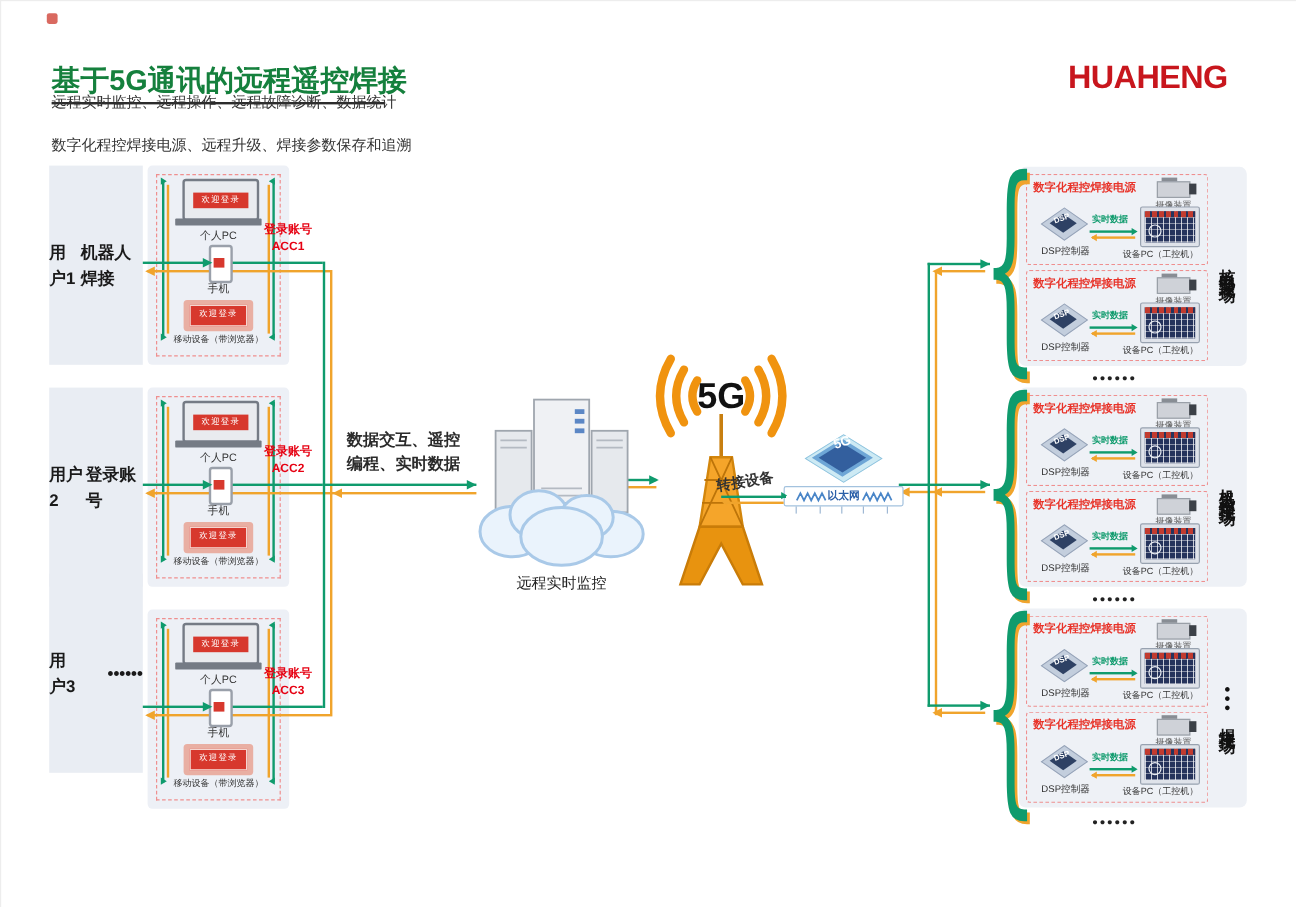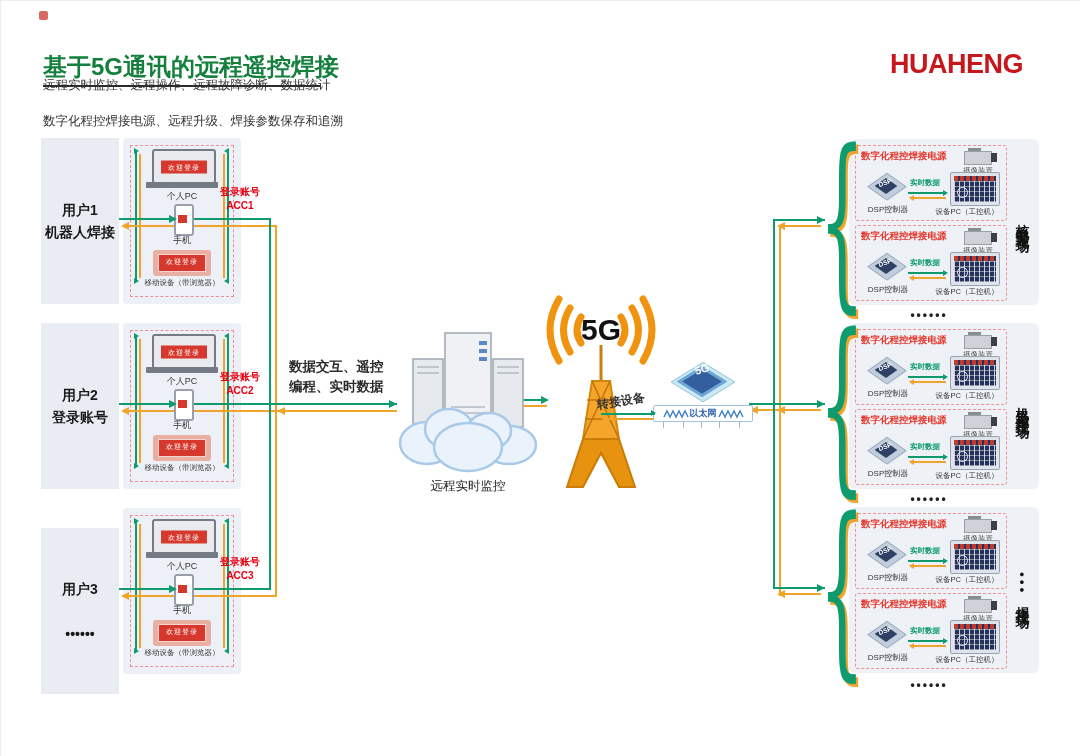--- a/index.html
+++ b/index.html
@@ -16,21 +16,21 @@
   .tlg{border-top:4px solid transparent;border-bottom:4px solid transparent;border-right:8px solid #0F9B6D;}
   .tly{border-top:4px solid transparent;border-bottom:4px solid transparent;border-right:8px solid #F0A42C;}
   .s.trg,.s.tlg{border-top-width:3px;border-bottom-width:3px;border-left-width:5px;border-right-width:5px;}
   .s.trg{border-right:none;} .s.tlg{border-left:none;}
   .s.try,.s.tly{border-top-width:3px;border-bottom-width:3px;border-left-width:5px;border-right-width:5px;} .s.tly{border-left:none;}
   
   .title{position:absolute;font-size:24px;font-weight:bold;color:#15803d;}
   .subtitle{position:absolute;font-size:12.5px;color:#333;}
   .logo{position:absolute;font-size:27px;font-weight:900;color:#C8161D;letter-spacing:-.5px;width:150px;text-align:right;}
   
-  .ubox{position:absolute;left:40px;width:78px;height:166px;background:#E9EDF3;display:flex;flex-direction:column;justify-content:center;align-items:center;}
+  .ubox{position:absolute;left:40px;width:78px;height:166px;background:#E9EDF3;display:flex;flex-direction:row;justify-content:space-between;align-items:center;}
   .ubox div{font-size:14px;font-weight:bold;color:#1a1a1a;line-height:22px;}
   .dpanel{position:absolute;left:122px;width:118px;height:166px;background:#EDF0F6;border-radius:4px;}
   .dashed{position:absolute;left:7px;top:7px;right:7px;bottom:7px;border:1px dashed #EF8F8F;z-index:1;}
   .dev{position:absolute;z-index:2;}
   .dlabel{position:absolute;left:0;width:100%;text-align:center;font-size:9px;color:#333;z-index:2;}
   .lap{left:29px;top:11px;width:60px;height:31px;background:#E9EBEF;border:2px solid #757B85;border-radius:3px;}
   .rbanner{position:absolute;left:50%;top:50%;transform:translate(-50%,-50%);width:46px;height:13px;background:#D7382D;color:#fff;font-size:7px;line-height:13px;text-align:center;letter-spacing:1px;}
   .lbase{left:23px;top:44px;width:72px;height:6px;background:#757B85;border-radius:1px;}
   .phone{left:51px;top:66px;width:16px;height:28px;background:#fff;border:2px solid #9AA0AA;border-radius:3px;}
   .pchip{position:absolute;left:2px;top:9px;width:9px;height:8px;background:#D7382D;}
@@ -152,21 +152,21 @@
   </div>
   <div class="hl cg" style="left:118px;top:402px;width:150px;"></div>
   <div class="tri trg" style="left:168px;top:399px;z-index:2;"></div>
   <div class="hl cy" style="left:122px;top:409px;width:152px;"></div>
   <div class="tri tly" style="left:120px;top:406px;z-index:2;"></div>
   <div class="acc" style="left:212px;top:369px;">
     <div>登录账号</div>
     <div>ACC2</div>
   </div>
 
-  <div class="ubox" style="top:527px;gap:23px;">
+  <div class="ubox" style="top:477px;gap:23px;">
     <div>用户3</div>
     <div>••••••</div>
   </div>
   <div class="dpanel" style="top:507px;">
     <div class="dashed"></div>
     <div class="bk" style="left:12px;top:12px;height:132px;"></div>
     <div class="bky" style="left:16px;top:16px;height:124px;"></div>
     <div class="bk" style="left:104px;top:12px;height:132px;"></div>
     <div class="bky" style="left:100px;top:16px;height:124px;"></div>
     <div class="tri trg s" style="left:11px;top:10px;"></div>

